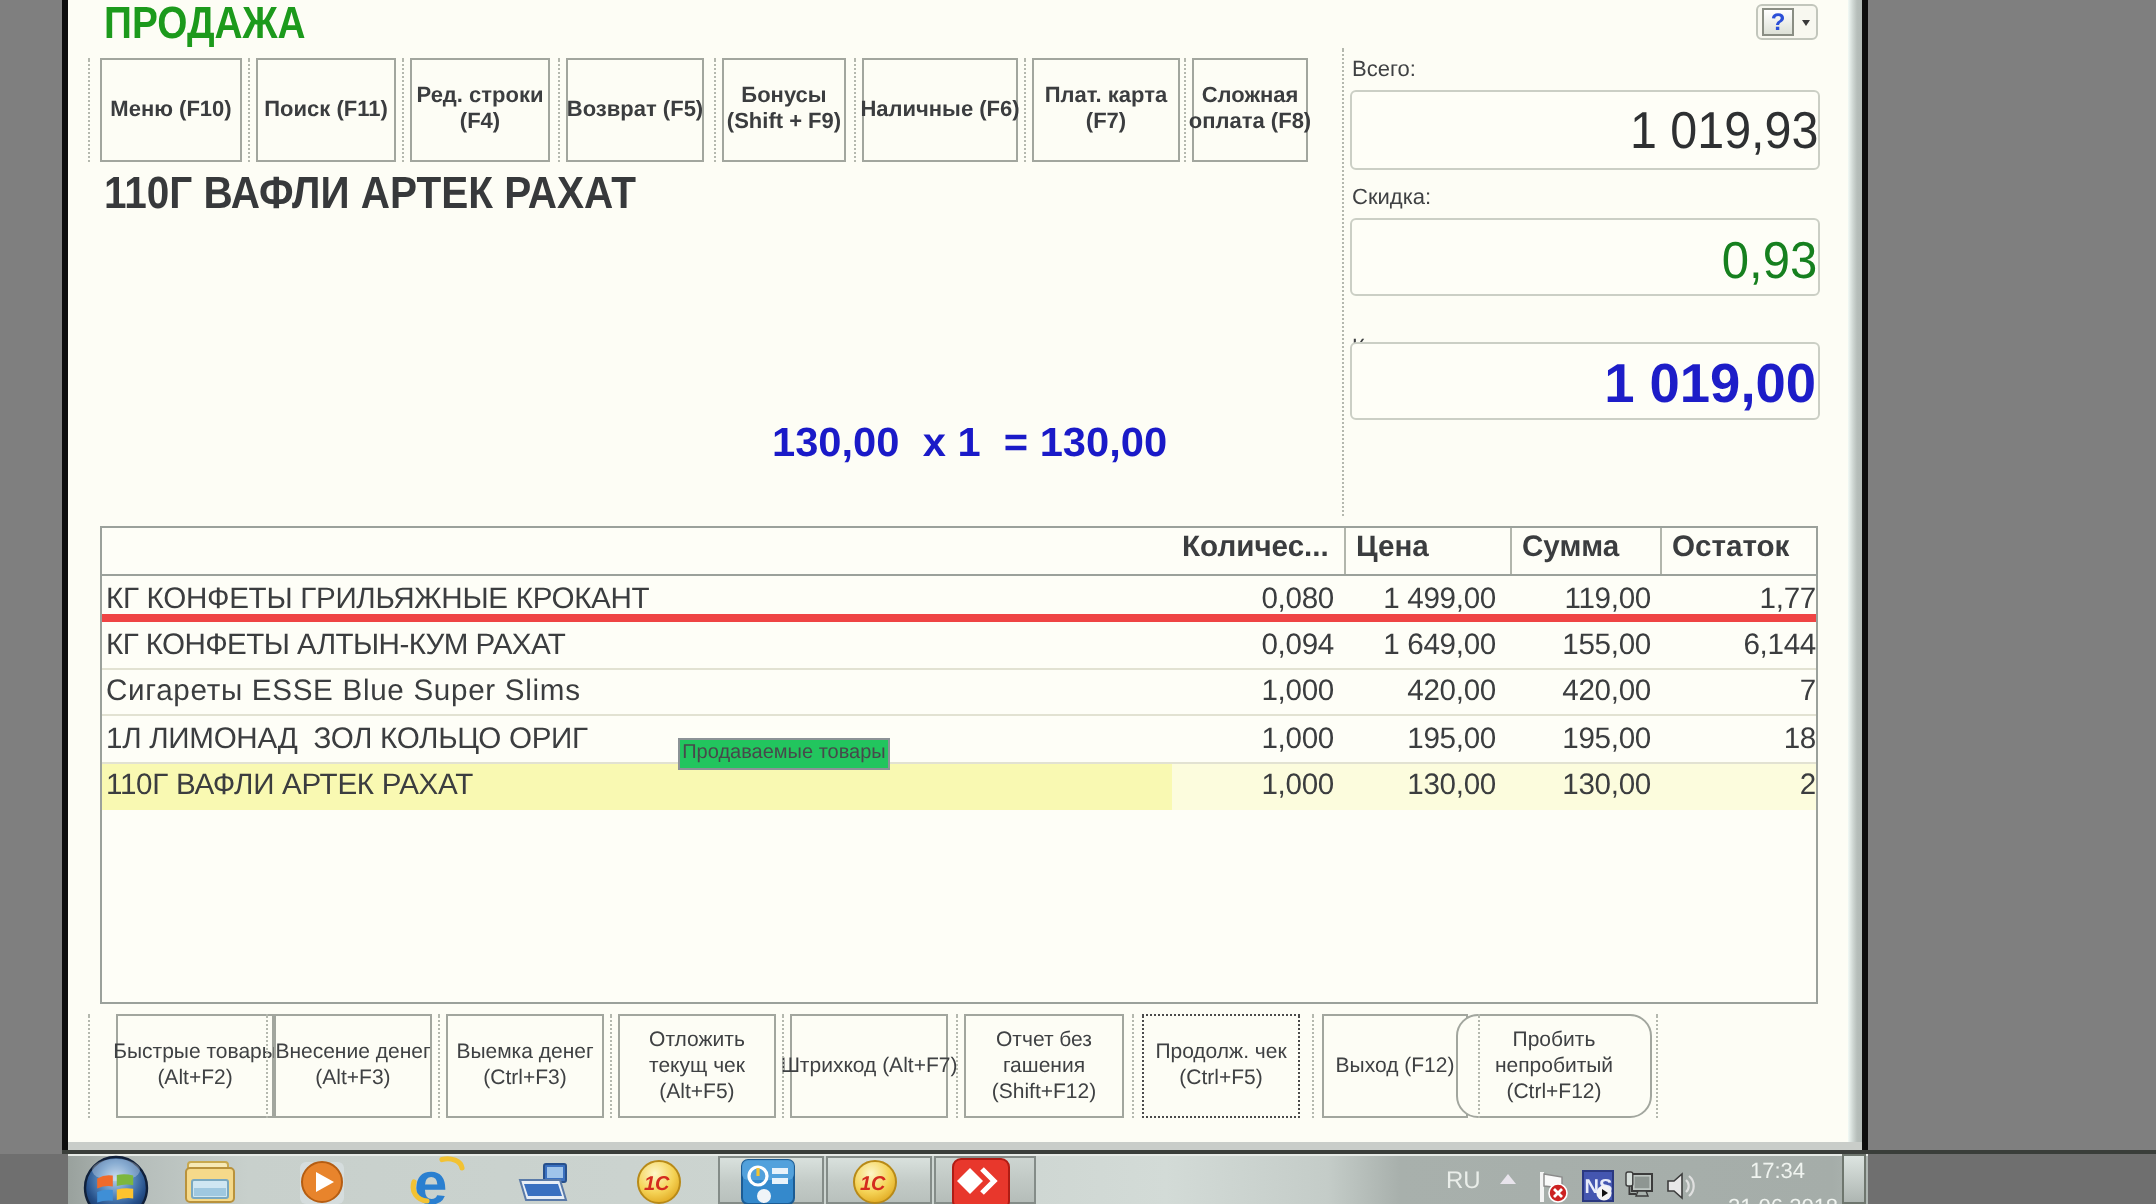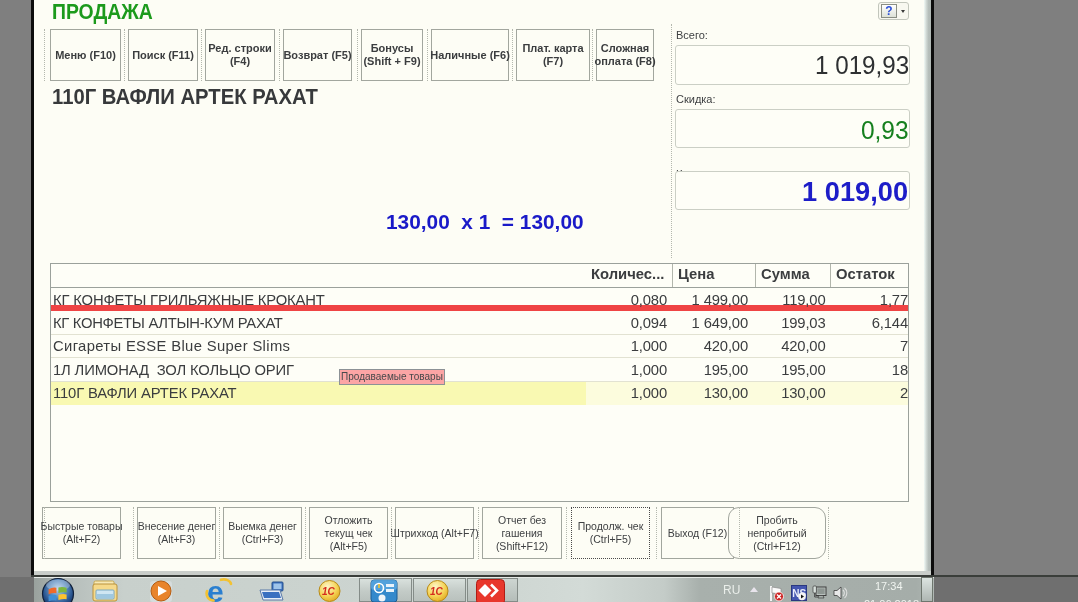--- a/index.html
+++ b/index.html
@@ -82,32 +82,32 @@
     <div class="abs" style="left:2px;top:1px;width:16px;height:14px;border:1px solid #8a8e84;background:linear-gradient(180deg,#ffffff,#dde1d7);color:#2b4fd8;font-size:12px;font-weight:bold;text-align:center;line-height:13px;">?</div>
     <div class="abs" style="left:22px;top:7px;width:0;height:0;border-left:2.5px solid transparent;border-right:2.5px solid transparent;border-top:3.5px solid #3a3a3a;"></div>
   </div>
 
   <div class="abs" id="tbl">
     <div class="abs hcell" style="left:535px;width:87px;">Количес...</div>
     <div class="abs hcell" style="left:622px;width:83px;">Цена</div>
     <div class="abs hcell" style="left:705px;width:75px;">Сумма</div>
     <div class="abs hcell" style="left:780px;width:77px;border-right:none;">Остаток</div>
     <div class="abs" style="left:0;top:23px;width:857px;height:1px;background:#9ba19b;"></div>
-    <div class="abs trow" style="top:24px;border-bottom:6px solid #ef4444;">
+    <div class="abs trow" style="top:24px;border-bottom:4px solid #ef4444;">
       <div class="abs tname">КГ КОНФЕТЫ ГРИЛЬЯЖНЫЕ КРОКАНТ</div>
       <div class="abs tnum" style="left:535px;width:81px;">0,080</div>
       <div class="abs tnum" style="left:622px;width:75px;">1 499,00</div>
       <div class="abs tnum" style="left:705px;width:69.5px;text-align:center;">119,00</div>
       <div class="abs tnum" style="left:780px;width:77px;">1,77</div>
     </div>
     <div class="abs trow" style="top:47.4px;border-bottom:1px solid #e2e2d2;">
       <div class="abs tname" style="letter-spacing:-0.3px;">КГ КОНФЕТЫ АЛТЫН-КУМ РАХАТ</div>
       <div class="abs tnum" style="left:535px;width:81px;">0,094</div>
       <div class="abs tnum" style="left:622px;width:75px;">1 649,00</div>
-      <div class="abs tnum" style="left:705px;width:69.5px;">199,03</div>
+      <div class="abs tnum" style="left:705px;width:69.5px;">155,00</div>
       <div class="abs tnum" style="left:780px;width:77px;">6,144</div>
     </div>
     <div class="abs trow" style="top:70.8px;border-bottom:1px solid #e2e2d2;">
       <div class="abs tname" style="letter-spacing:0.35px;">Сигареты ESSE Blue Super Slims</div>
       <div class="abs tnum" style="left:535px;width:81px;">1,000</div>
       <div class="abs tnum" style="left:622px;width:75px;">420,00</div>
       <div class="abs tnum" style="left:705px;width:69.5px;">420,00</div>
       <div class="abs tnum" style="left:780px;width:77px;">7</div>
     </div>
     <div class="abs trow" style="top:94.2px;border-bottom:1px solid #e2e2d2;">
@@ -120,23 +120,23 @@
     <div class="abs trow" style="top:117.6px;background:#fcfcdd;">
       <div class="abs" style="left:0;top:0;width:535px;height:23.4px;background:#f9f9b2;"></div>
       <div class="abs tname">110Г ВАФЛИ АРТЕК РАХАТ</div>
       <div class="abs tnum" style="left:535px;width:81px;">1,000</div>
       <div class="abs tnum" style="left:622px;width:75px;">130,00</div>
       <div class="abs tnum" style="left:705px;width:69.5px;">130,00</div>
       <div class="abs tnum" style="left:780px;width:77px;">2</div>
     </div>
   </div>
 
-  <div class="abs" style="left:339px;top:369px;width:106px;height:16px;background:#fca5a5;border:1px solid #8c9296;font-size:10px;color:#47494b;text-align:center;line-height:14px;white-space:nowrap;">Продаваемые товары</div>
-
-  <div class="abs bbtn" style="left:42px;width:79px;">Быстрые товары<br>(Alt+F2)</div>
+  <div class="abs" style="left:339px;top:369px;width:106px;height:16px;background:#22c55e;border:1px solid #8c9296;font-size:10px;color:#47494b;text-align:center;line-height:14px;white-space:nowrap;">Продаваемые товары</div>
+
+  <div class="abs bbtn" style="left:58px;width:79px;">Быстрые товары<br>(Alt+F2)</div>
   <div class="abs bbtn" style="left:137px;width:79px;">Внесение денег<br>(Alt+F3)</div>
   <div class="abs bbtn" style="left:223px;width:79px;">Выемка денег<br>(Ctrl+F3)</div>
   <div class="abs bbtn" style="left:309px;width:79px;">Отложить<br>текущ чек<br>(Alt+F5)</div>
   <div class="abs bbtn" style="left:395px;width:79px;">Штрихкод (Alt+F7)</div>
   <div class="abs bbtn" style="left:482px;width:80px;">Отчет без<br>гашения<br>(Shift+F12)</div>
   <div class="abs bbtn" style="left:571px;width:79px;border:1px dotted #4a4a4a;">Продолж. чек<br>(Ctrl+F5)</div>
   <div class="abs bbtn" style="left:661px;width:73px;">Выход (F12)</div>
   <div class="abs bbtn" style="left:728px;width:98px;border-radius:11px;">Пробить<br>непробитый<br>(Ctrl+F12)</div>
   <div class="abs vsep" style="left:44px;top:507px;height:52px;"></div>
   <div class="abs vsep" style="left:133px;top:507px;height:52px;"></div>

